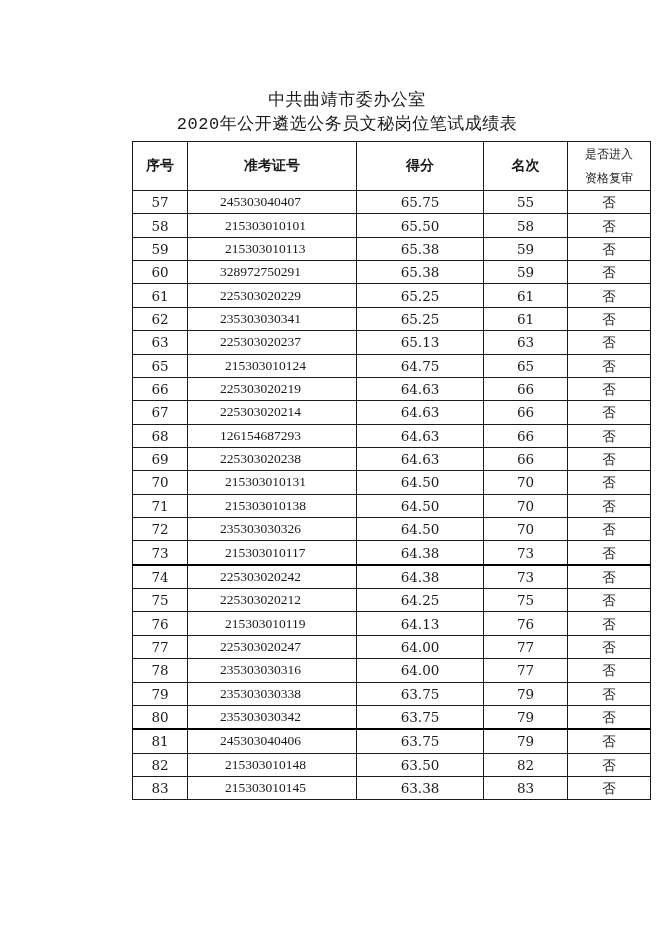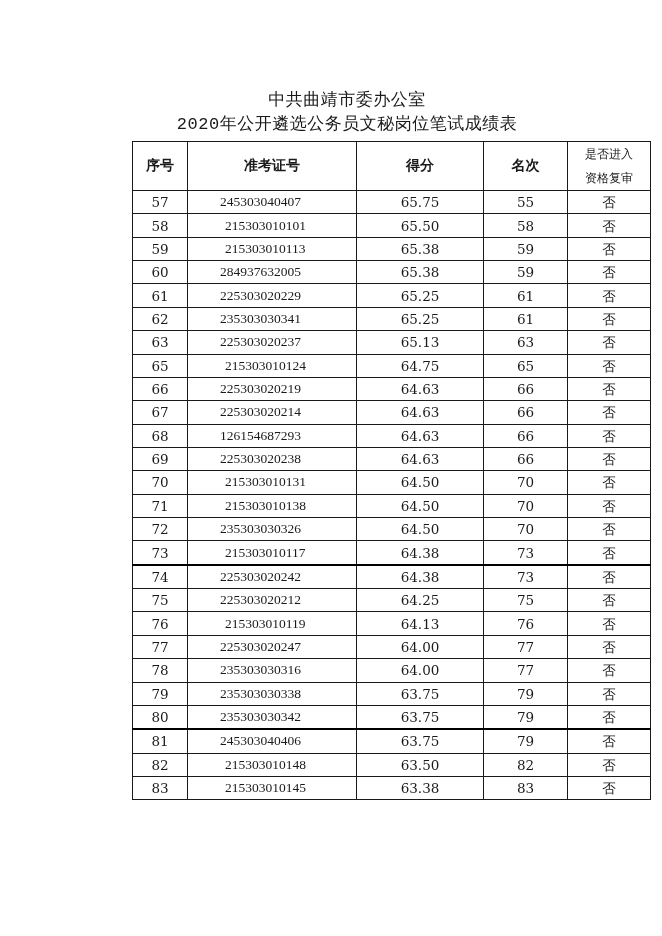--- a/index.html
+++ b/index.html
@@ -61,21 +61,21 @@
       </tr>
       <tr>
         <td>59</td>
         <td class="id indent">215303010113</td>
         <td>65.38</td>
         <td>59</td>
         <td>否</td>
       </tr>
       <tr>
         <td>60</td>
-        <td class="id">284937632005</td>
+        <td class="id">328972750291</td>
         <td>65.38</td>
         <td>59</td>
         <td>否</td>
       </tr>
       <tr>
         <td>61</td>
         <td class="id">225303020229</td>
         <td>65.25</td>
         <td>61</td>
         <td>否</td>

